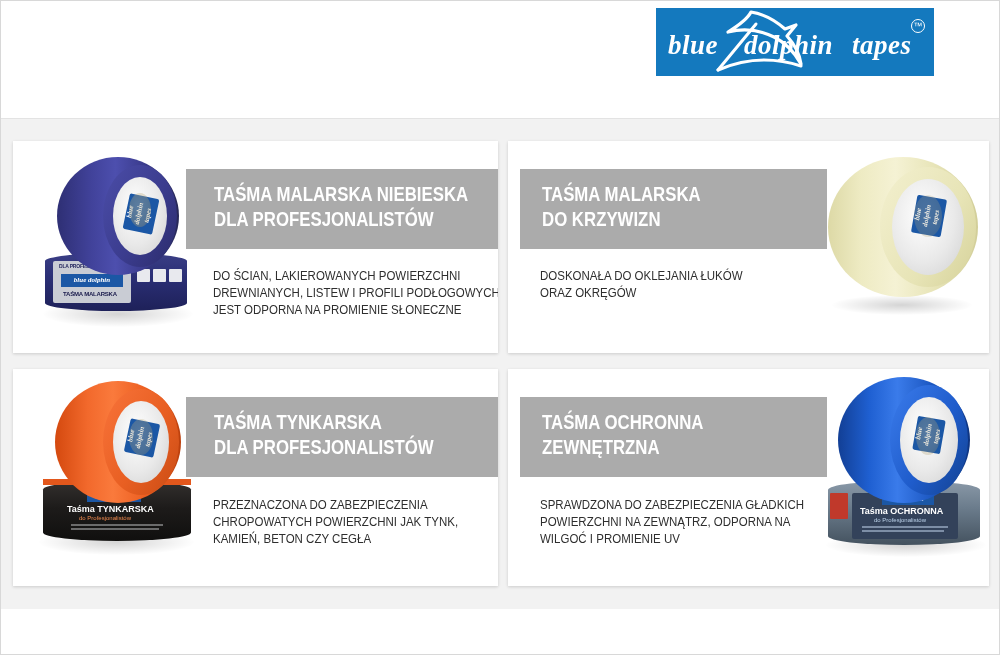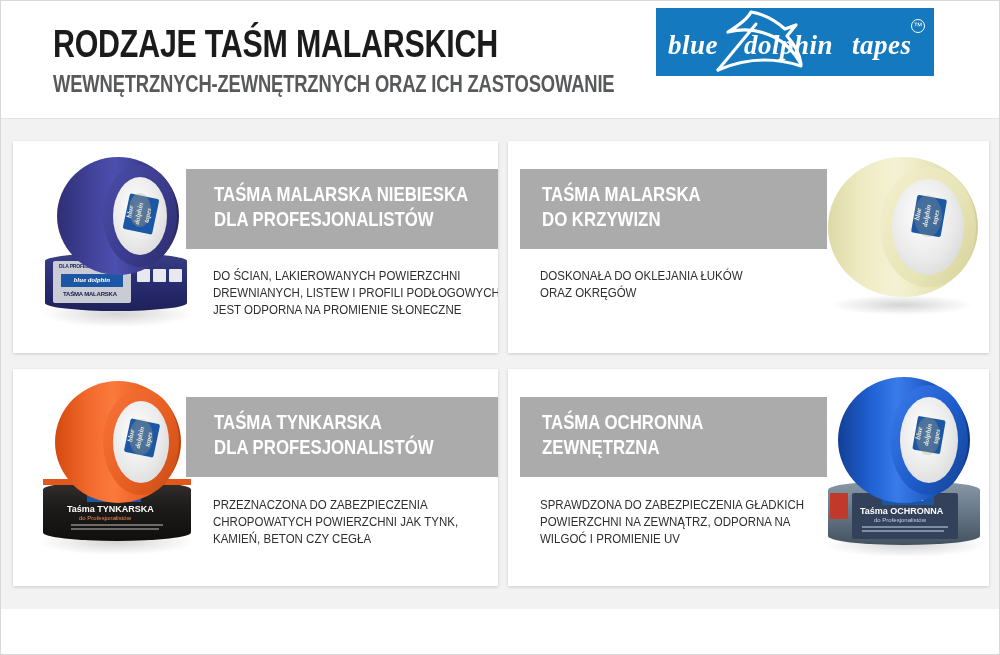--- a/index.html
+++ b/index.html
@@ -223,24 +223,20 @@
     width: 1000px; height: 47px;
     background: #ffffff;
   }
 </style>
 </head>
 <body>
 
 <div id="page">
 
   <div id="header">
-    <div id="title-block">
-      <div class="title">RODZAJE TAŚM MALARSKICH</div>
-      <div class="subtitle">WEWNĘTRZNYCH-ZEWNĘTRZNYCH ORAZ ICH ZASTOSOWANIE</div>
-    </div>
 
     <div id="logo">
       <svg class="logo-svg" viewBox="0 0 278 68">
         <path d="M95 4 C108 6 120 13 129 21 L140 17 L131 28 C140 38 144 48 145 56
                  C139 45 130 35 118 29 C104 22 88 20 72 24
                  C85 16 92 10 95 4 Z" fill="none" stroke="#ffffff" stroke-width="3.2" stroke-linejoin="round"></path>
         <path d="M62 62 C76 56 92 52 108 52 C124 52 136 55 145 58" fill="none" stroke="#ffffff" stroke-width="3" stroke-linecap="round"></path>
         <path d="M62 62 L100 16" fill="none" stroke="#ffffff" stroke-width="3" stroke-linecap="round"></path>
       </svg>
       <div class="logo-word" id="logo-blue">blue</div>

